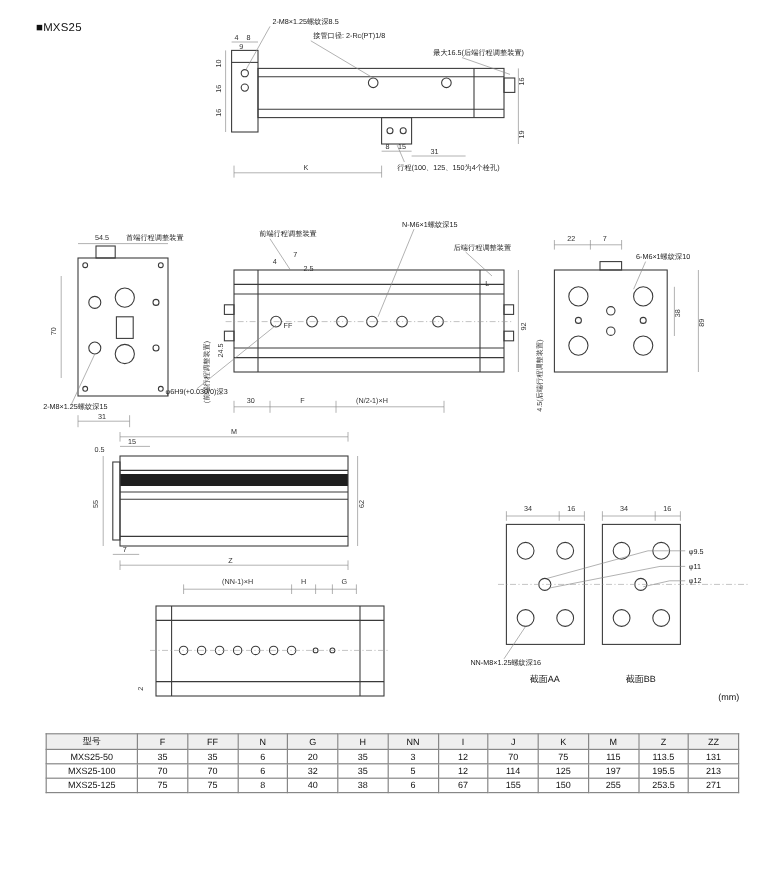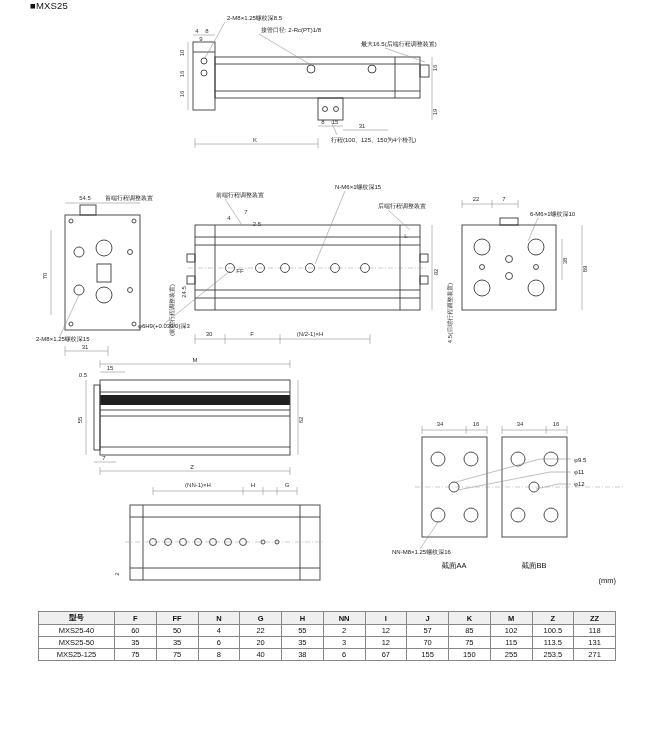--- a/index.html
+++ b/index.html
@@ -1,33 +1,33 @@
 <!DOCTYPE html>
 <html><head>
 <meta charset="utf-8">
 <style>
   *{box-sizing:border-box}
   html,body{margin:0;padding:0}
   body{width:646px;height:740px;background:#fff;position:relative;
        font-family:"Liberation Sans","DejaVu Sans",sans-serif;color:#111}
-  .title{position:absolute;left:30px;top:0;font-size:9.5px;letter-spacing:.2px}
+  .title{position:absolute;left:30px;top:18px;font-size:9.5px;letter-spacing:.2px}
   .dwg{position:absolute;overflow:visible}
   .ln rect,.ln line,.ln circle,.ln polyline{fill:none;stroke:#3a3a3a;stroke-width:.9}
   .thin line,.thin polyline{fill:none;stroke:#8a8a8a;stroke-width:.55}
   .cl{fill:none;stroke:#9a9a9a;stroke-width:.5;stroke-dasharray:5 2 1 2}
   .dark{fill:#1f1f1f;stroke:none}
   text.dim{font-size:6px;fill:#333;text-anchor:middle}
   text.note{font-size:6px;fill:#222;text-anchor:start}
   text.seclabel{font-size:7.5px;fill:#111;text-anchor:middle}
   .mm-note{position:absolute;right:30px;top:576px;font-size:7.5px}
   table.dims{position:absolute;left:38px;top:611px;width:578px;border-collapse:collapse;
              table-layout:fixed;font-size:7.5px}
   table.dims th,table.dims td{border:.8px solid #878787;text-align:center;padding:1px 0;
              height:9px;white-space:nowrap;overflow:hidden}
-  table.dims th{background:#efefef;font-weight:bold}
+  table.dims th{background:#efefef;font-weight:normal}
   table.dims th:first-child{width:76px}
 </style>
 </head>
 <body>
 
 <div class="title">■MXS25</div>
 
 <svg class="dwg" style="left:155px;top:8px" width="300" height="152">
   <g class="ln">
     <rect x="38" y="34" width="22" height="68"></rect>
@@ -309,48 +309,48 @@
         <th>I</th>
         <th>J</th>
         <th>K</th>
         <th>M</th>
         <th>Z</th>
         <th>ZZ</th>
       </tr>
     </thead>
   <tbody>
       <tr>
-        <td>MXS25-40</td>
-        <td>60</td>
-        <td>50</td>
-        <td>4</td>
-        <td>22</td>
-        <td>55</td>
-        <td>2</td>
-        <td>12</td>
-        <td>57</td>
-        <td>85</td>
-        <td>102</td>
-        <td>100.5</td>
-        <td>118</td>
-      </tr>
-      <tr>
         <td>MXS25-50</td>
         <td>35</td>
         <td>35</td>
         <td>6</td>
         <td>20</td>
         <td>35</td>
         <td>3</td>
         <td>12</td>
         <td>70</td>
         <td>75</td>
         <td>115</td>
         <td>113.5</td>
         <td>131</td>
+      </tr>
+      <tr>
+        <td>MXS25-100</td>
+        <td>70</td>
+        <td>70</td>
+        <td>6</td>
+        <td>32</td>
+        <td>35</td>
+        <td>5</td>
+        <td>12</td>
+        <td>114</td>
+        <td>125</td>
+        <td>197</td>
+        <td>195.5</td>
+        <td>213</td>
       </tr>
       <tr>
         <td>MXS25-125</td>
         <td>75</td>
         <td>75</td>
         <td>8</td>
         <td>40</td>
         <td>38</td>
         <td>6</td>
         <td>67</td>

